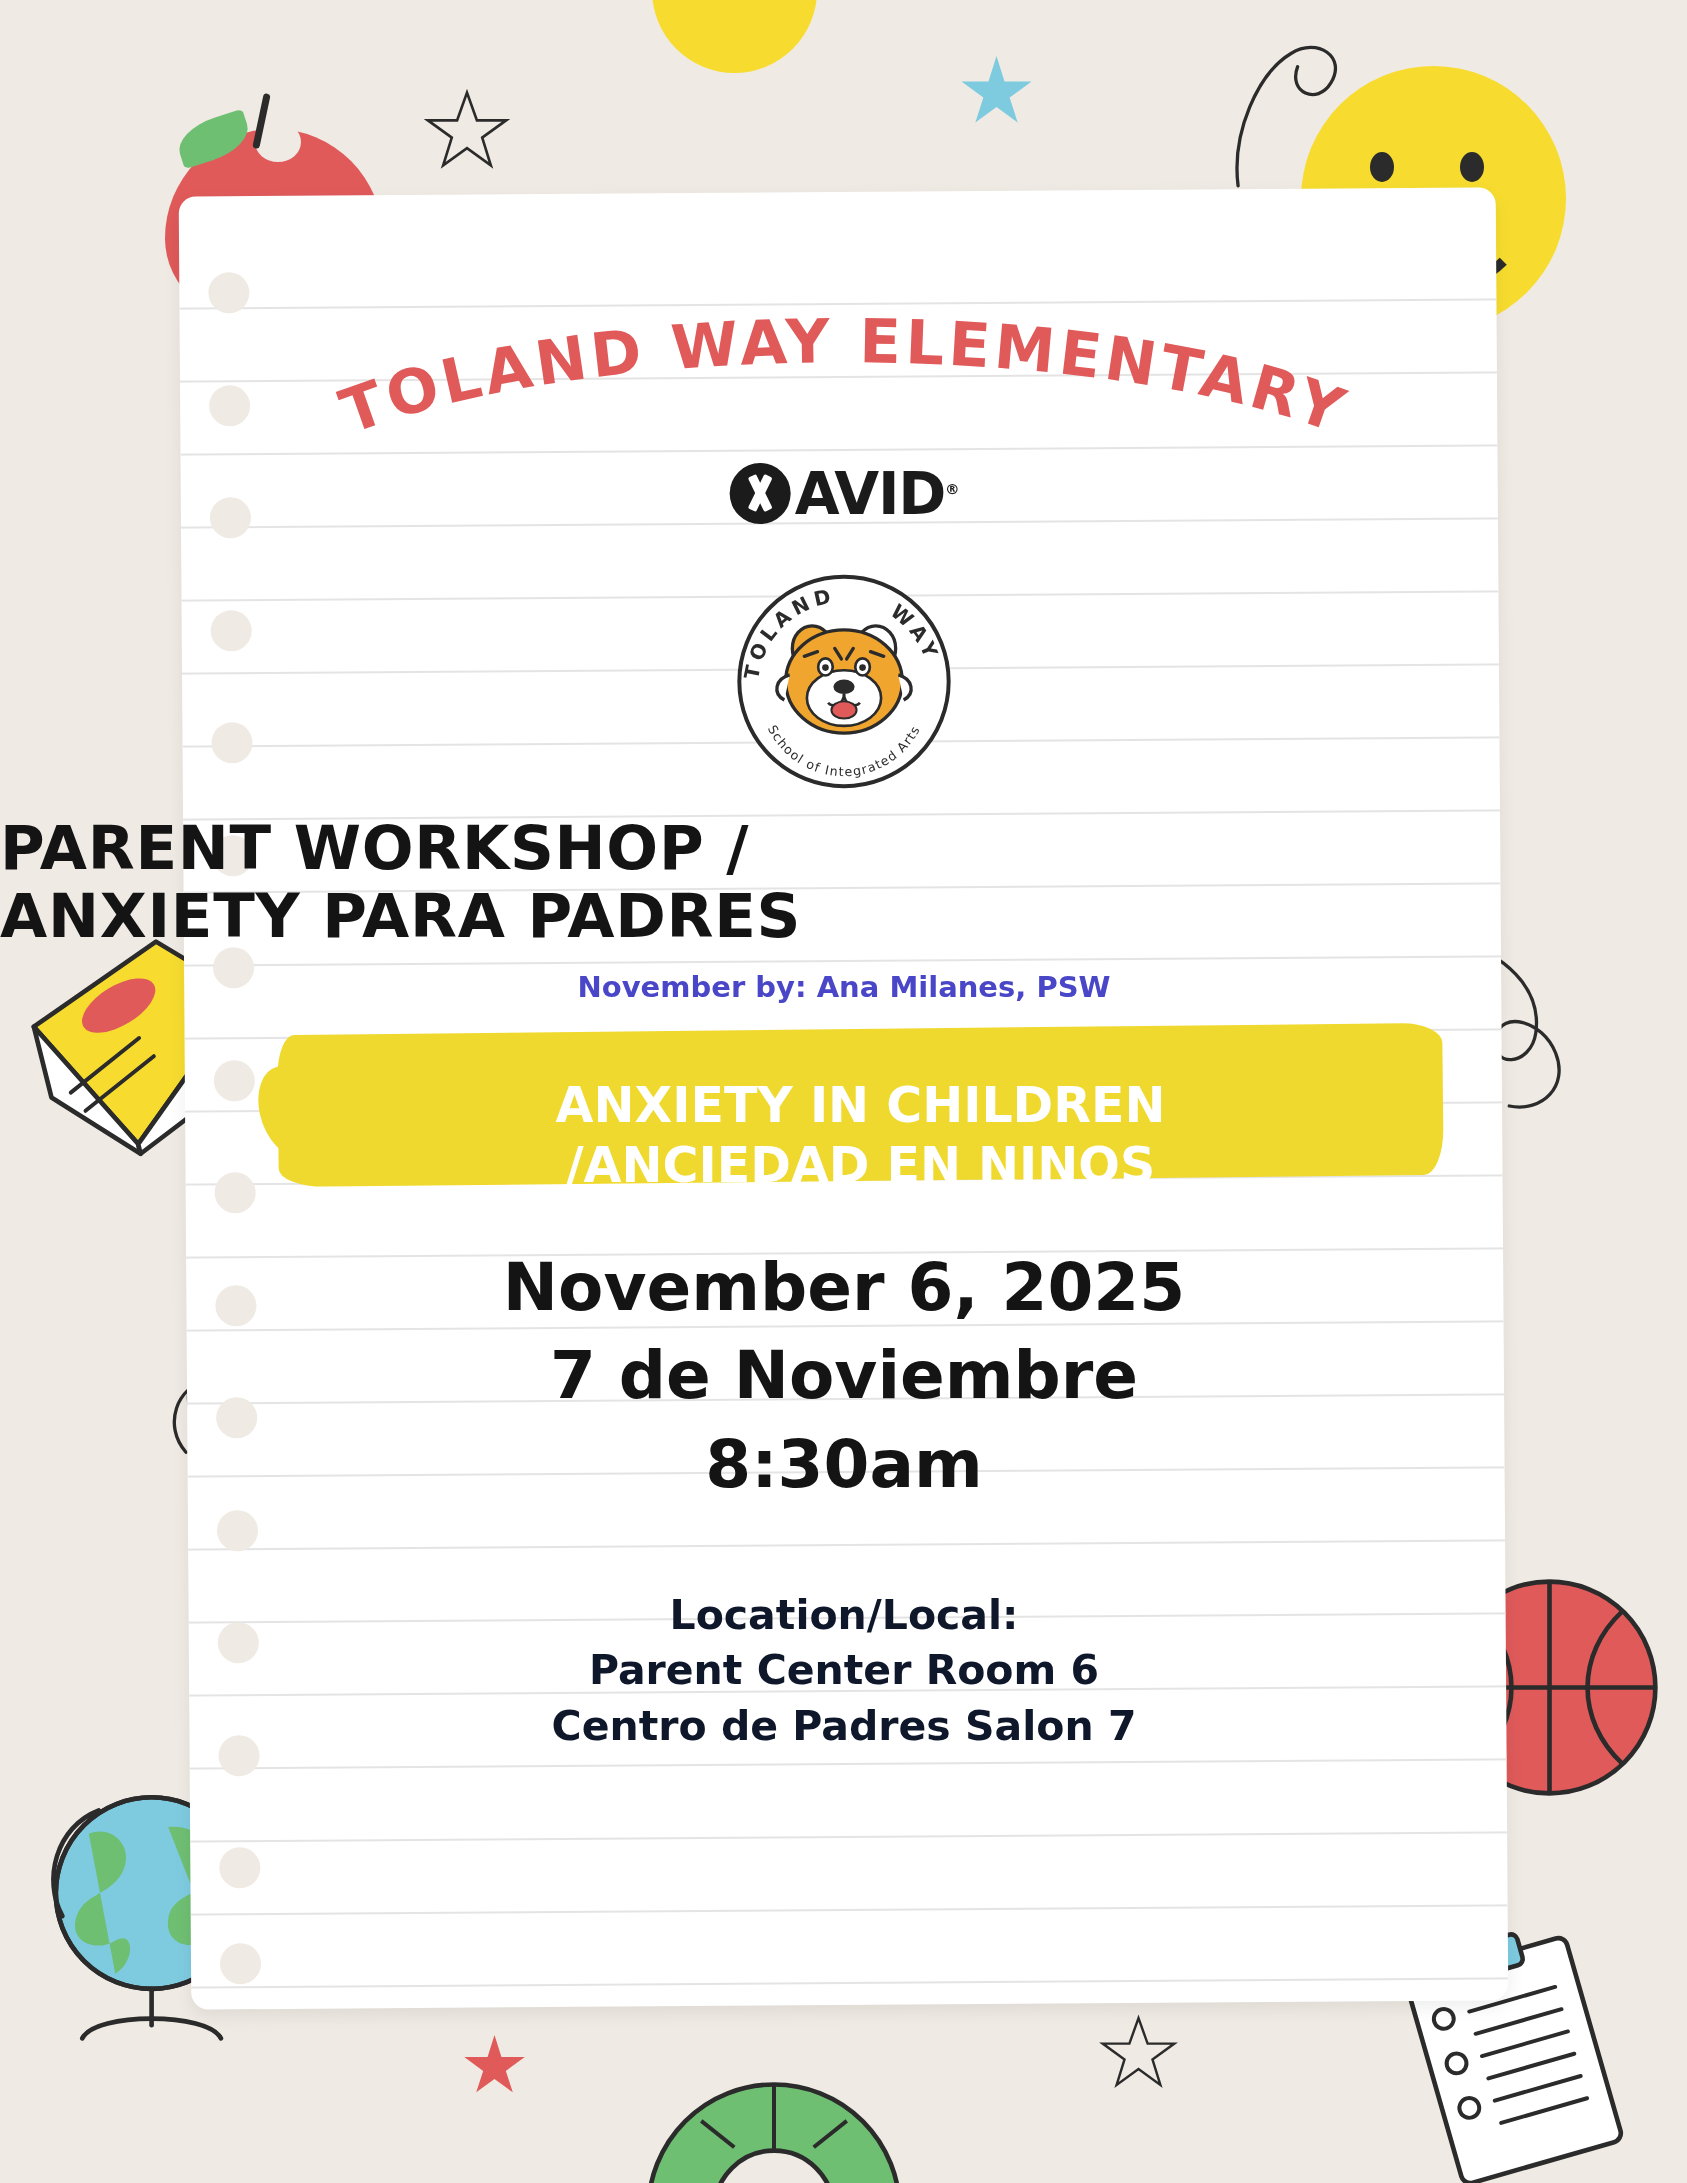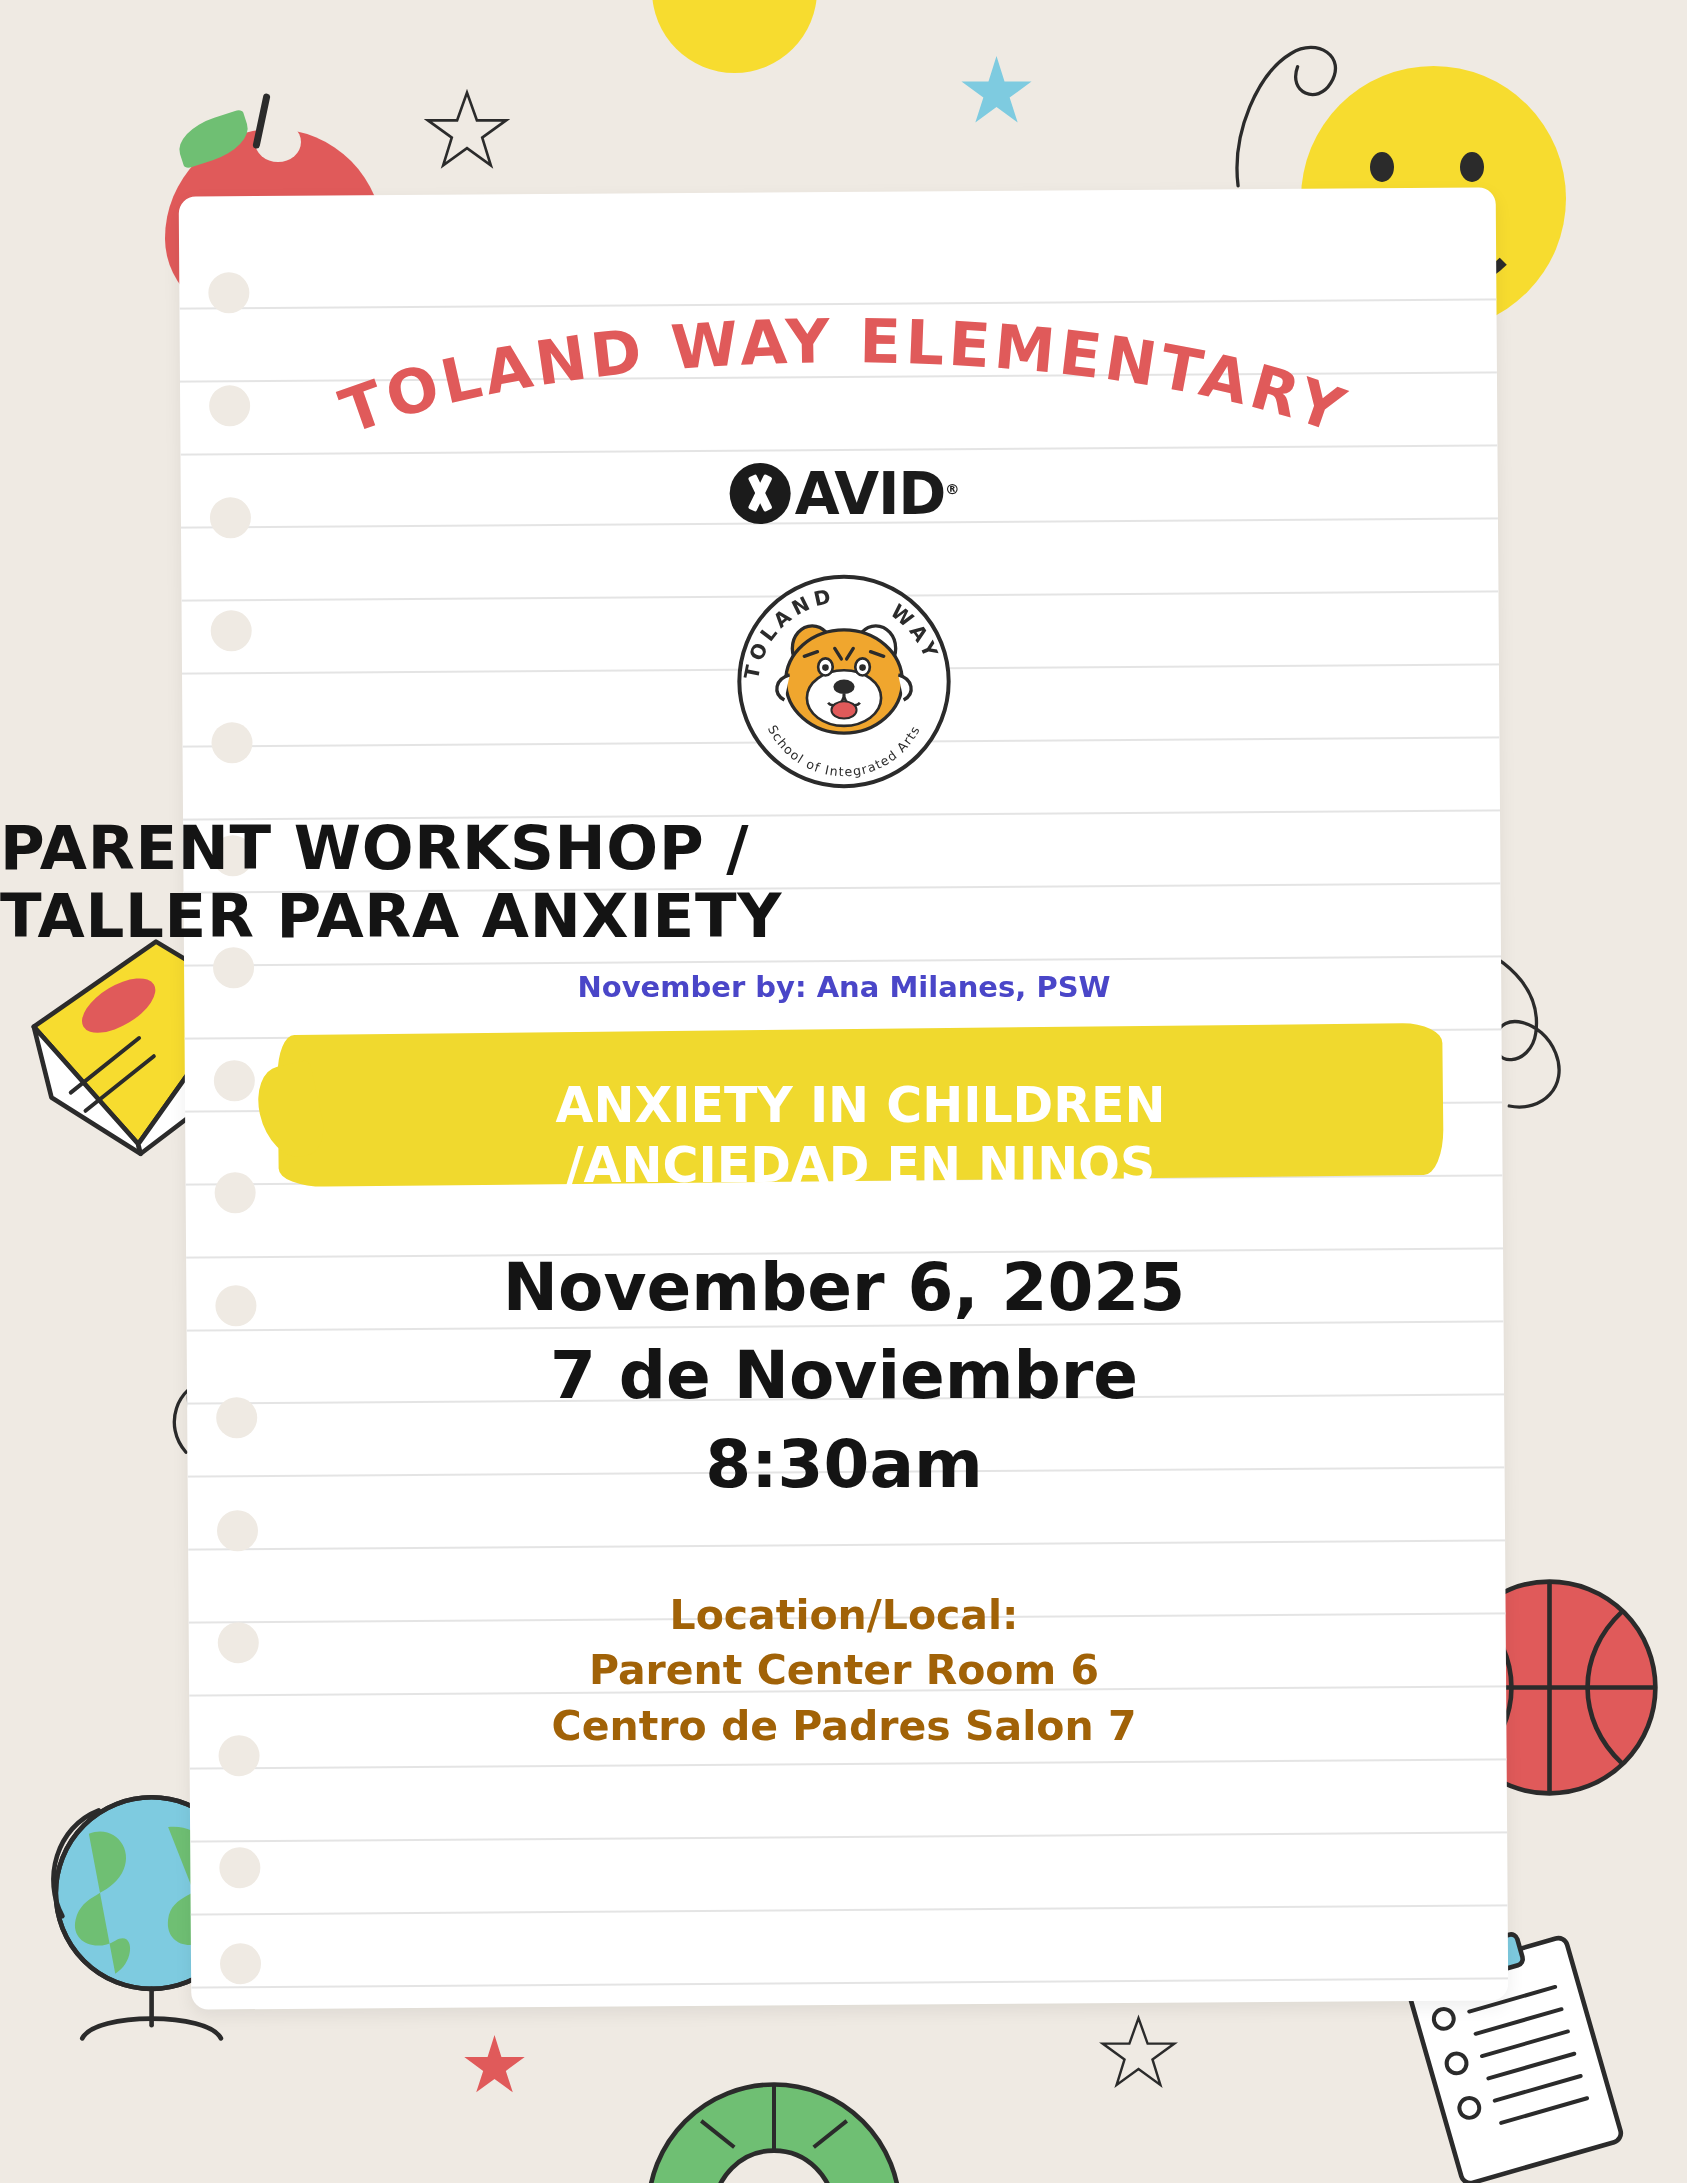--- a/index.html
+++ b/index.html
@@ -290,21 +290,21 @@
 
   .location-block {
     position: absolute;
     left: 0; right: 0;
     top: 1588px;
     text-align: center;
     font-family: "DejaVu Sans", sans-serif;
     font-weight: bold;
     font-size: 41px;
     line-height: 1.35;
-    color: #a16207;
+    color: #0f172a;
   }
 </style>
 </head>
 <body>
 
 <div class="doodle apple-body"></div>
 <div class="doodle apple-notch"></div>
 <div class="doodle apple-leaf"></div>
 <div class="doodle apple-stem"></div>
 
@@ -487,21 +487,21 @@
       <path d="M140,162 L160,155" stroke="#2b2b2b" stroke-width="5" stroke-linecap="round"></path>
       <path d="M260,162 L240,155" stroke="#2b2b2b" stroke-width="5" stroke-linecap="round"></path>
       <path d="M186,150 L196,166" stroke="#2b2b2b" stroke-width="5" stroke-linecap="round"></path>
       <path d="M214,150 L204,166" stroke="#2b2b2b" stroke-width="5" stroke-linecap="round"></path>
     </g>
   </svg>
 </div>
 
 <div class="title">
   <div>PARENT WORKSHOP /</div>
-  <div>TALLER PARA ANXIETY</div>
+  <div>ANXIETY PARA PADRES</div>
 </div>
 
 <div class="presenter">November by: Ana Milanes, PSW</div>
 
 <div class="highlight-wrap">
   <div class="highlight-brush"></div>
   <div class="topic">
     <div>ANXIETY IN CHILDREN</div>
     <div>/ANCIEDAD EN NINOS</div>
   </div>

